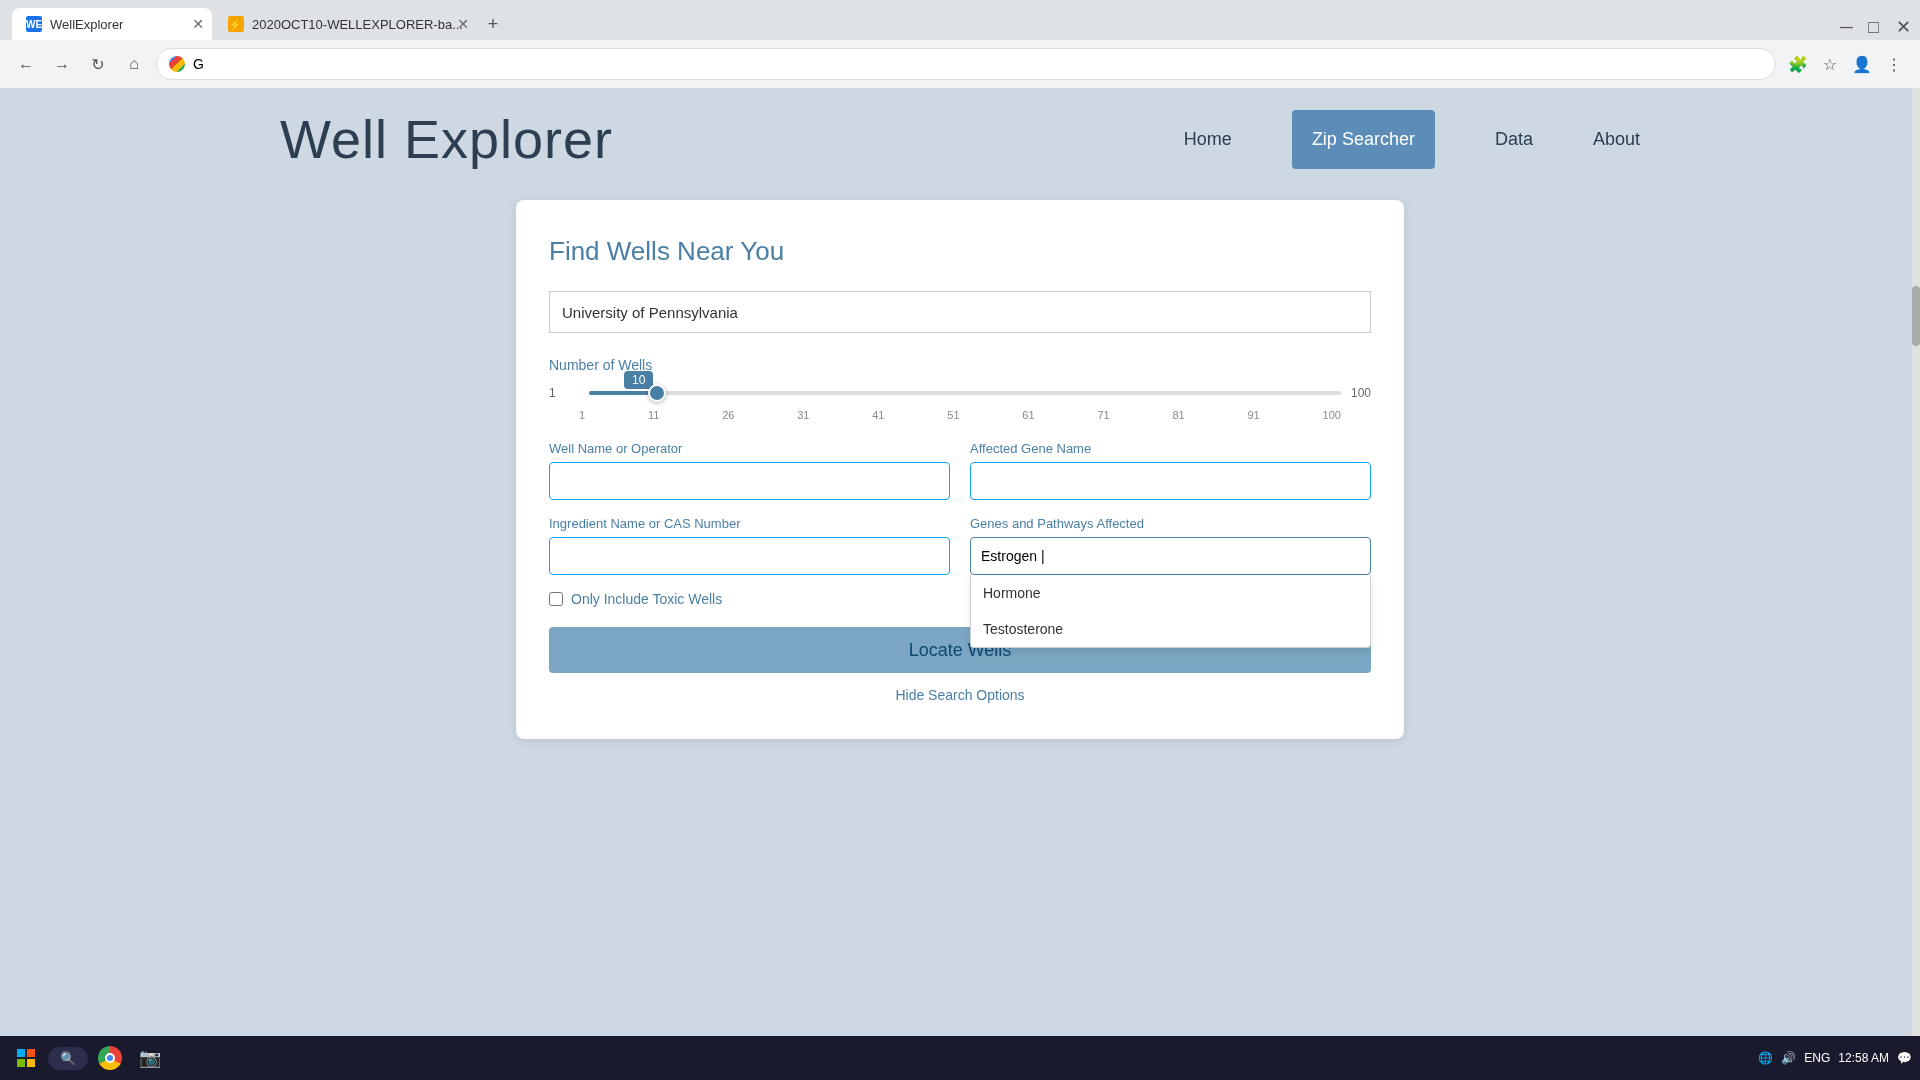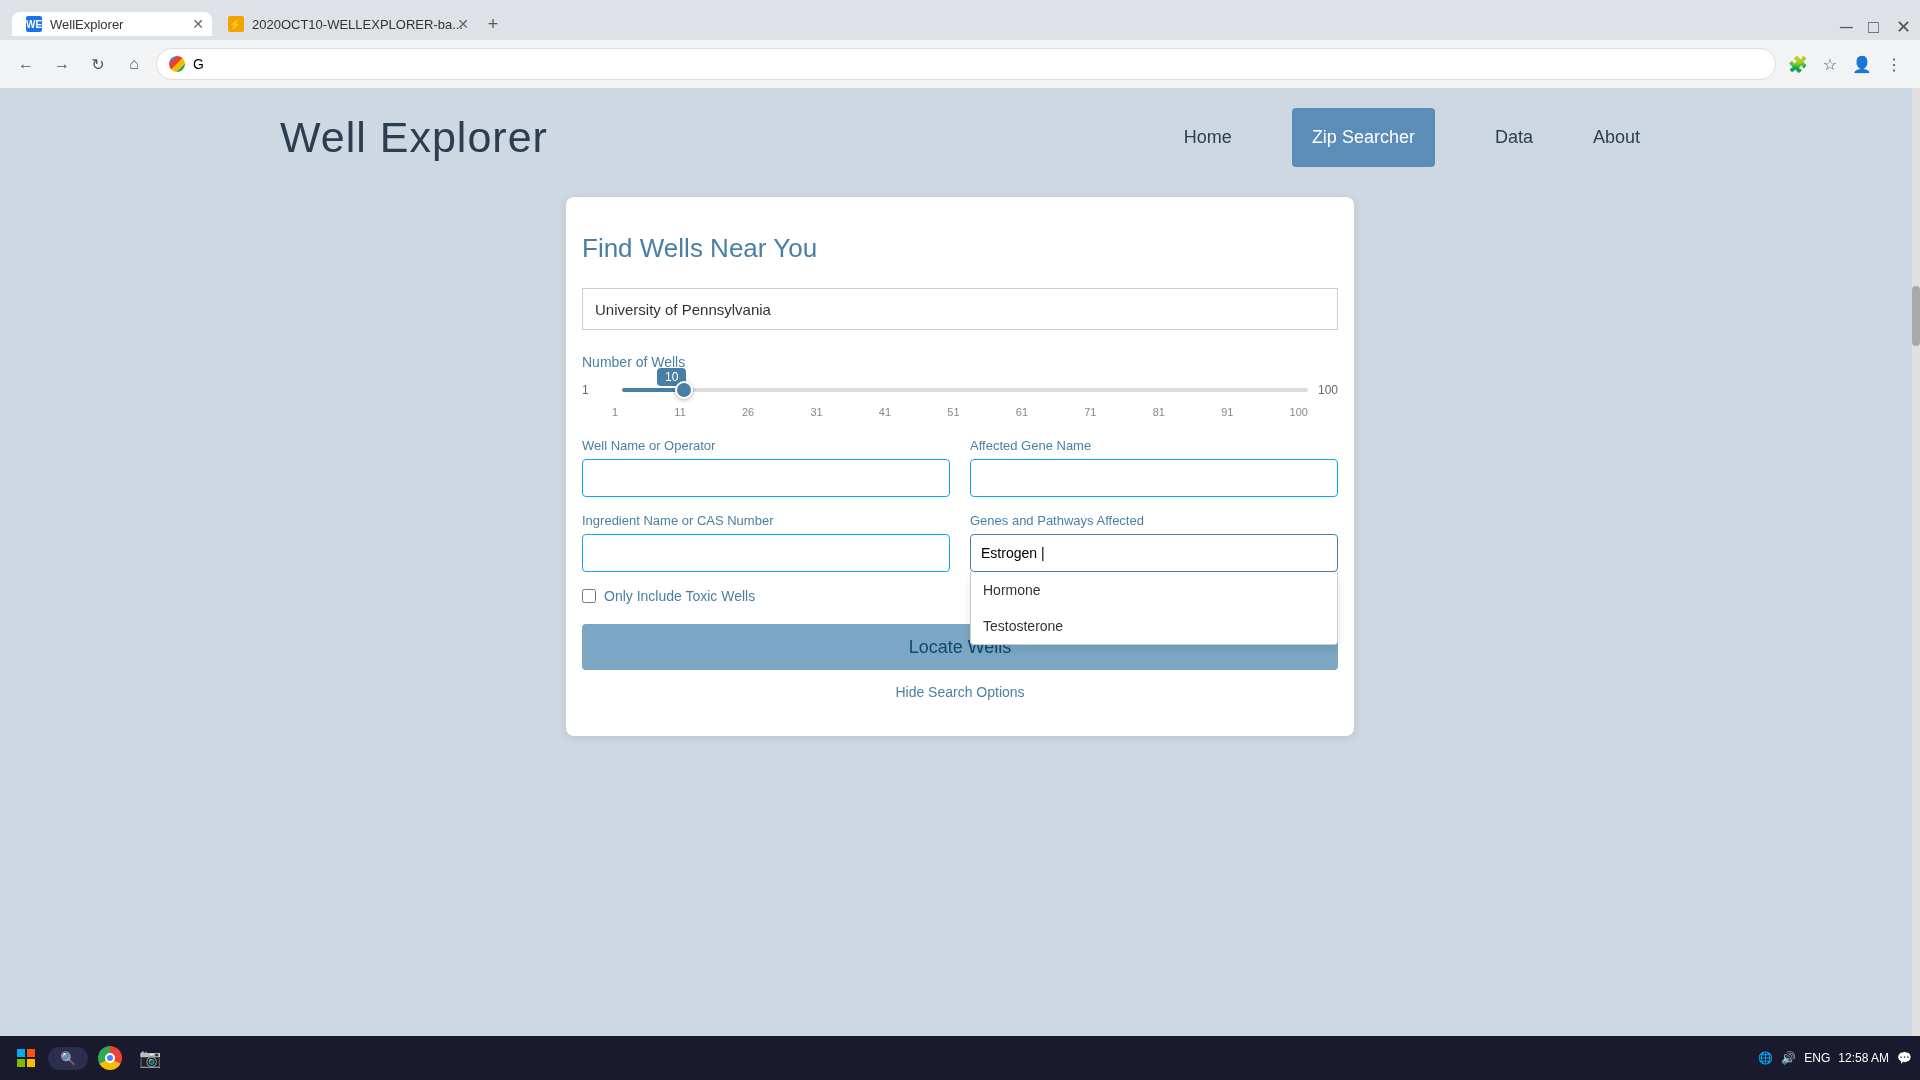--- a/index.html
+++ b/index.html
@@ -21,21 +21,21 @@
     }
 
     .tab {
       display: flex;
       align-items: center;
       background: #fff;
       border-radius: 8px 8px 0 0;
       padding: 6px 14px;
       font-size: 13px;
       color: #333;
-      height: 24px;
+      height: 32px;
       min-width: 200px;
       margin-right: 2px;
       position: relative;
     }
 
     .tab .favicon {
       width: 16px;
       height: 16px;
       margin-right: 8px;
       background: #1a73e8;
@@ -169,21 +169,21 @@
     
     .site-header {
       background: #cdd8e3;
       display: flex;
       align-items: center;
       padding: 20px 280px;
       justify-content: space-between;
     }
 
     .site-logo {
-      font-size: 43px;
+      font-size: 54px;
       font-weight: 300;
       color: #2c3e50;
       letter-spacing: 1px;
     }
 
     .site-nav {
       display: flex;
       gap: 60px;
       align-items: center;
       justify-content: center;
@@ -206,22 +206,22 @@
     
     .main-card-wrapper {
       display: flex;
       justify-content: center;
       padding: 10px 0;
     }
 
     .main-card {
       background: #fff;
       border-radius: 8px;
-      padding: 36px 16px;
-      width: 788px;
+      padding: 36px 33px;
+      width: 888px;
       box-shadow: 0 2px 10px rgba(0,0,0,0.1);
       position: relative;
     }
 
     .card-title {
       font-size: 26px;
       color: #4a7fa5;
       margin-bottom: 24px;
       font-weight: 400;
     }

